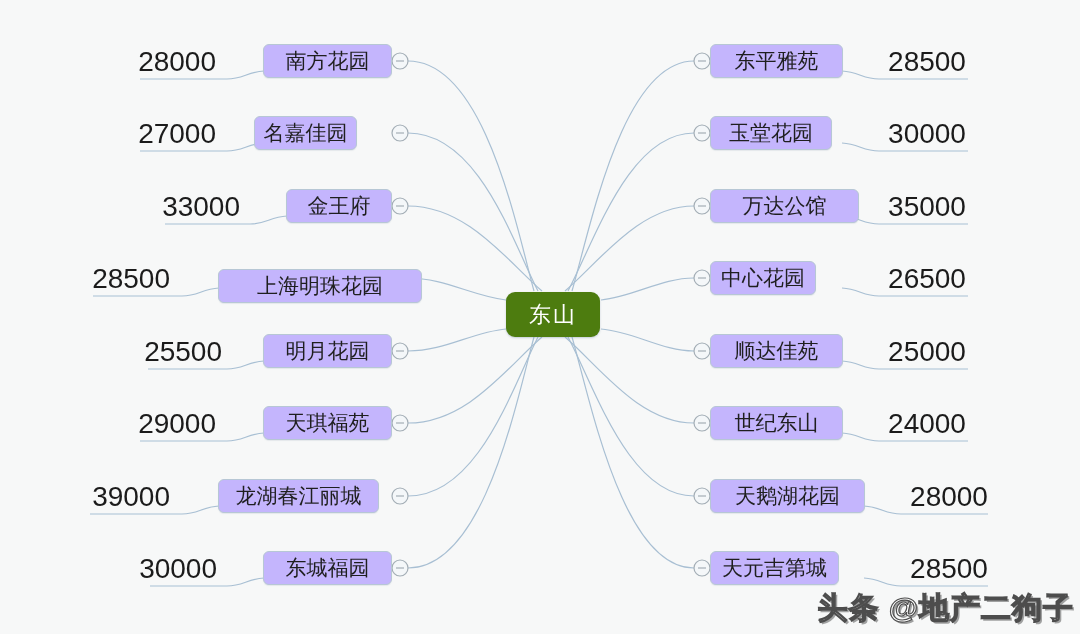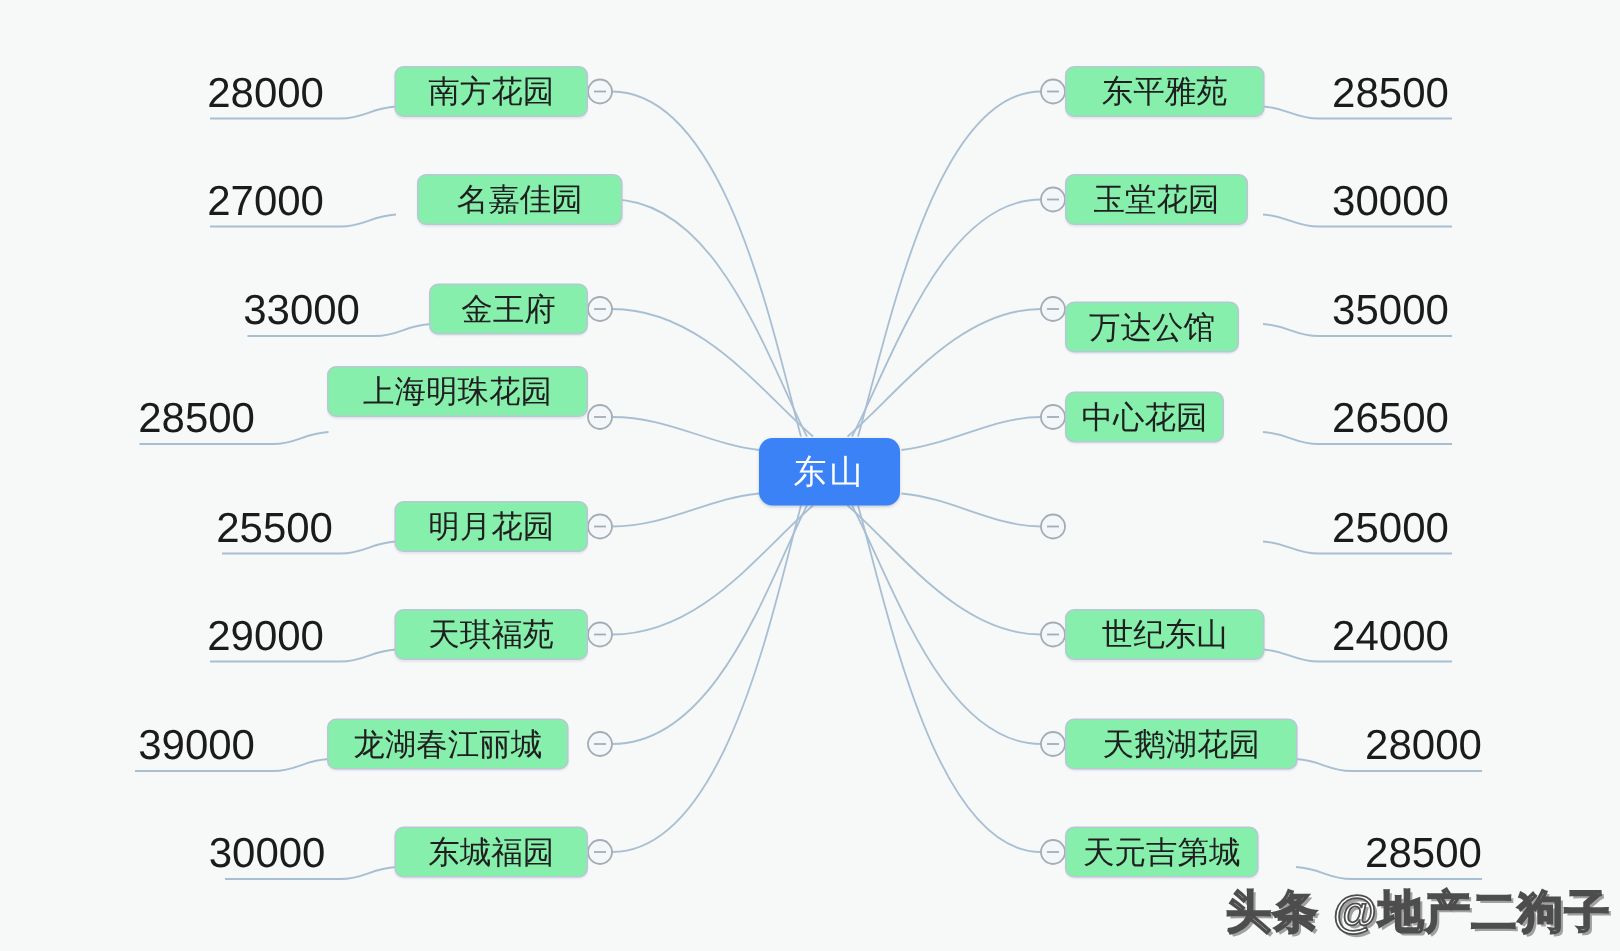--- a/index.html
+++ b/index.html
@@ -4,37 +4,37 @@
 <style>
   html,body{margin:0;padding:0;}
   body{font-family:"Liberation Sans","DejaVu Sans",sans-serif;}
   #canvas{
     position:relative;width:1080px;height:634px;
     background:#f7f8f8;overflow:hidden;
   }
   #lines{position:absolute;left:0;top:0;z-index:1;}
   .topic{
     position:absolute;z-index:2;height:34px;box-sizing:border-box;
-    background:#86efac;border:1px solid #b7c7d5;border-radius:6px;
+    background:#c4b5fd;border:1px solid #b7c7d5;border-radius:6px;
     display:flex;align-items:center;justify-content:center;
     box-shadow:0 1px 1px rgba(120,140,160,0.15);
     cursor:default;
   }
   .topic span{
     font-size:21px;color:#1f1f1f;font-weight:500;white-space:nowrap;
   }
   .price{
     position:absolute;z-index:2;width:100px;height:30px;line-height:30px;
     font-size:28px;color:#1b1b1b;white-space:nowrap;
   }
   .price.l{text-align:right;}
   .price.r{width:80px;text-align:center;}
   #central{
     position:absolute;z-index:3;left:506px;top:292px;width:94px;height:45px;
-    background:#3b82f6;border-radius:9px;
+    background:#4d7c0f;border-radius:9px;
     display:flex;align-items:center;justify-content:center;
     box-shadow:0 1px 2px rgba(80,110,140,0.3);
   }
   #central span{font-size:22px;color:#ffffff;letter-spacing:2px;font-weight:500;}
   #watermark{
     position:absolute;z-index:4;right:6px;top:588px;
     font-size:30px;font-weight:bold;color:#ffffff;
     -webkit-text-stroke:1.2px #4d4d4d;
     text-shadow:2px 2px 0 rgba(90,90,90,0.55);
     letter-spacing:1px;white-space:nowrap;
@@ -153,27 +153,27 @@
       </g>
   </svg>
 
   <div id="central">
     <span>东山</span>
   </div>
 
   <div class="topic" style="left:263px;top:44px;width:129px">
       <span>南方花园</span>
     </div>
-  <div class="topic" style="left:278px;top:116px;width:137px">
+  <div class="topic" style="left:254px;top:116px;width:103px">
       <span>名嘉佳园</span>
     </div>
   <div class="topic" style="left:286px;top:189px;width:106px">
       <span>金王府</span>
     </div>
-  <div class="topic" style="left:218px;top:244px;width:174px">
+  <div class="topic" style="left:218px;top:269px;width:204px">
       <span>上海明珠花园</span>
     </div>
   <div class="topic" style="left:263px;top:334px;width:129px">
       <span>明月花园</span>
     </div>
   <div class="topic" style="left:263px;top:406px;width:129px">
       <span>天琪福苑</span>
     </div>
   <div class="topic" style="left:218px;top:479px;width:161px">
       <span>龙湖春江丽城</span>
@@ -181,25 +181,28 @@
   <div class="topic" style="left:263px;top:551px;width:129px">
       <span>东城福园</span>
     </div>
 
   <div class="topic" style="left:710px;top:44px;width:133px">
       <span>东平雅苑</span>
     </div>
   <div class="topic" style="left:710px;top:116px;width:122px">
       <span>玉堂花园</span>
     </div>
-  <div class="topic" style="left:710px;top:201px;width:116px">
+  <div class="topic" style="left:710px;top:189px;width:149px">
       <span>万达公馆</span>
     </div>
   <div class="topic" style="left:710px;top:261px;width:106px">
       <span>中心花园</span>
+    </div>
+  <div class="topic" style="left:710px;top:334px;width:133px">
+      <span>顺达佳苑</span>
     </div>
   <div class="topic" style="left:710px;top:406px;width:133px">
       <span>世纪东山</span>
     </div>
   <div class="topic" style="left:710px;top:479px;width:155px">
       <span>天鹅湖花园</span>
     </div>
   <div class="topic" style="left:710px;top:551px;width:129px">
       <span>天元吉第城</span>
     </div>

